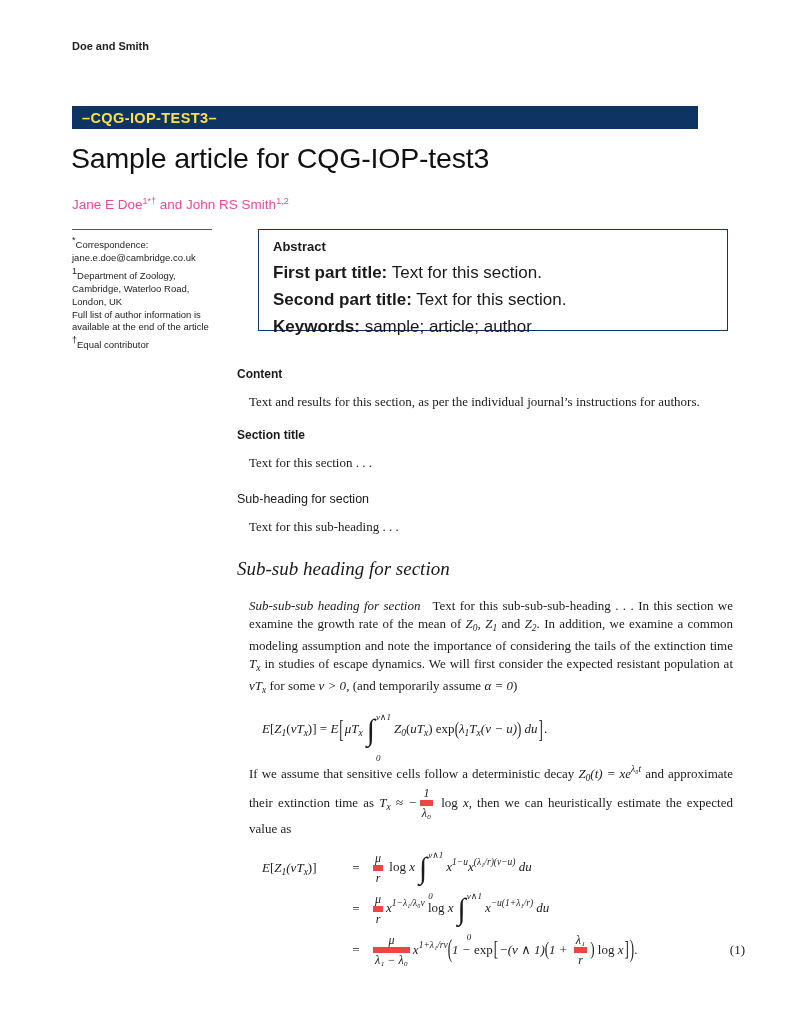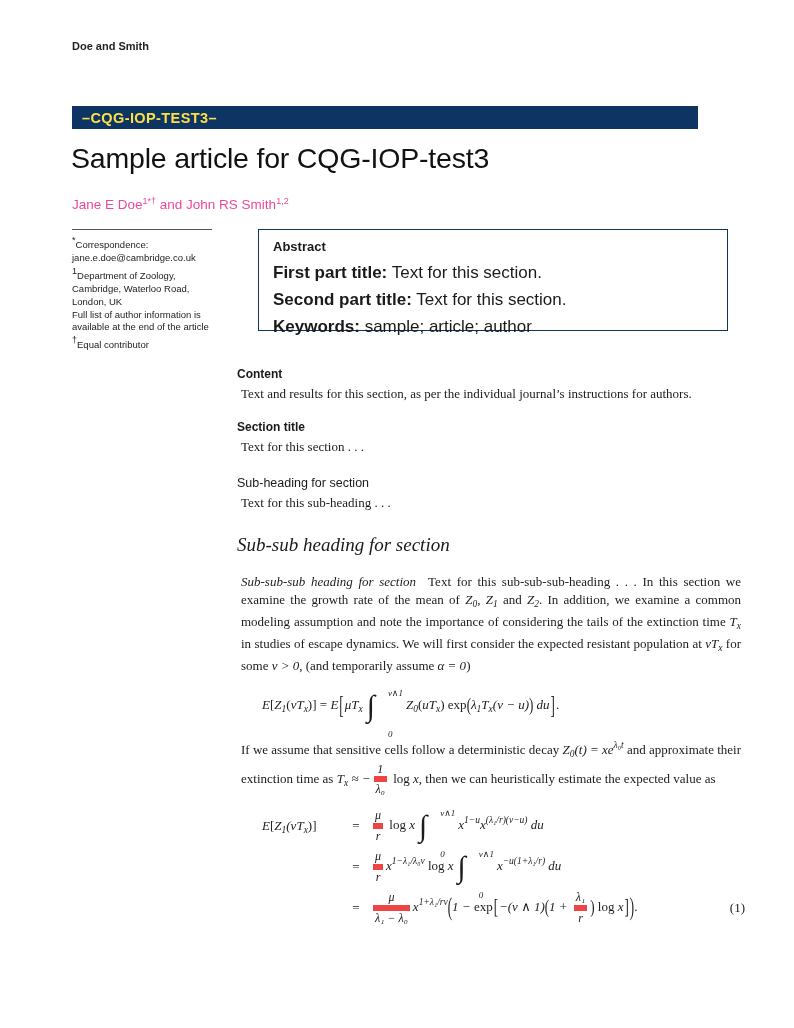--- a/index.html
+++ b/index.html
@@ -28,21 +28,21 @@
   .abstract-row { font-size:17px; margin-bottom:7px; }
   .abstract-label { font-weight:bold; }
 
   .main { position:absolute; left:237px; top:363px; width:508px; }
   .h-main { font-size:12px; font-weight:bold; margin:4px 0 4px 0; font-family:"Liberation Sans","DejaVu Sans",sans-serif; }
   .h-section { margin-top:17px; }
   .h-sub { font-size:12.5px; font-weight:normal; margin:20px 0 2px 0; }
   .h-subsub { font-family:"Liberation Serif","DejaVu Serif",serif; font-style:italic;
               font-size:19px; font-weight:normal; margin:21px 0 2px 0; }
   .body-text { font-family:"Liberation Serif","DejaVu Serif","DejaVu Sans",serif; font-size:13px;
-               line-height:18.2px; text-align:justify; margin:4px; color:#1b1b1b; }
+               line-height:18.2px; text-align:justify; margin:12px; color:#1b1b1b; }
   .para-lead { margin-top:17px; }
 
   
   .sg-r  { }
   .sg-lead { font-style:italic; margin-right:12px; }
   .sg-m  { font-style:italic; }
   .sg-up { font-style:normal; }
   .sg-sup  { font-size:9px;  vertical-align:5px; }
   .sg-msub { font-size:9.5px; vertical-align:-3px; font-style:italic; }
   .sg-msup { font-size:9.5px; vertical-align:6px;  font-style:italic; }
@@ -52,21 +52,21 @@
   .sg-bigp2 { display:inline-block; transform:scaleY(1.95); font-style:normal; }
 
   .ifrac { display:inline-block; vertical-align:middle; text-align:center; font-style:italic;
            line-height:1.05; margin:0 3px; }
   .ifrac .fn { display:block; font-size:12px; padding:0 2px 1px; }
   .ifrac .fd { display:block; font-size:12px; border-top:6px solid #ef4444; padding:1px 2px 0; }
 
   .intg { display:inline-flex; align-items:center; vertical-align:middle; margin:0 3px 0 4px; }
   .ig   { font-size:30px; line-height:30px; font-style:normal; }
   .il   { display:flex; flex-direction:column; justify-content:space-between; height:34px;
-          font-size:9px; font-style:italic; margin-left:13px; line-height:1;gap:32px; }
+          font-size:9px; font-style:italic; margin-left:1px; line-height:1;gap:32px; }
 
   .eq { font-family:"Liberation Serif","DejaVu Serif","DejaVu Sans",serif; font-size:13px;
         margin:13px 0 13px 25px; color:#1b1b1b; }
   .eq-b-row { display:flex; align-items:center; margin:7px 0; position:relative; min-height:34px; }
   .eq-lhs { width:80px; flex:0 0 80px; }
   .eq-rel { width:28px; flex:0 0 28px; text-align:center; font-style:normal; }
   .eq-rhs { flex:1 1 auto; }
   .eq-tag { position:absolute; right:0; font-style:normal; }
 </style>
 </head>

